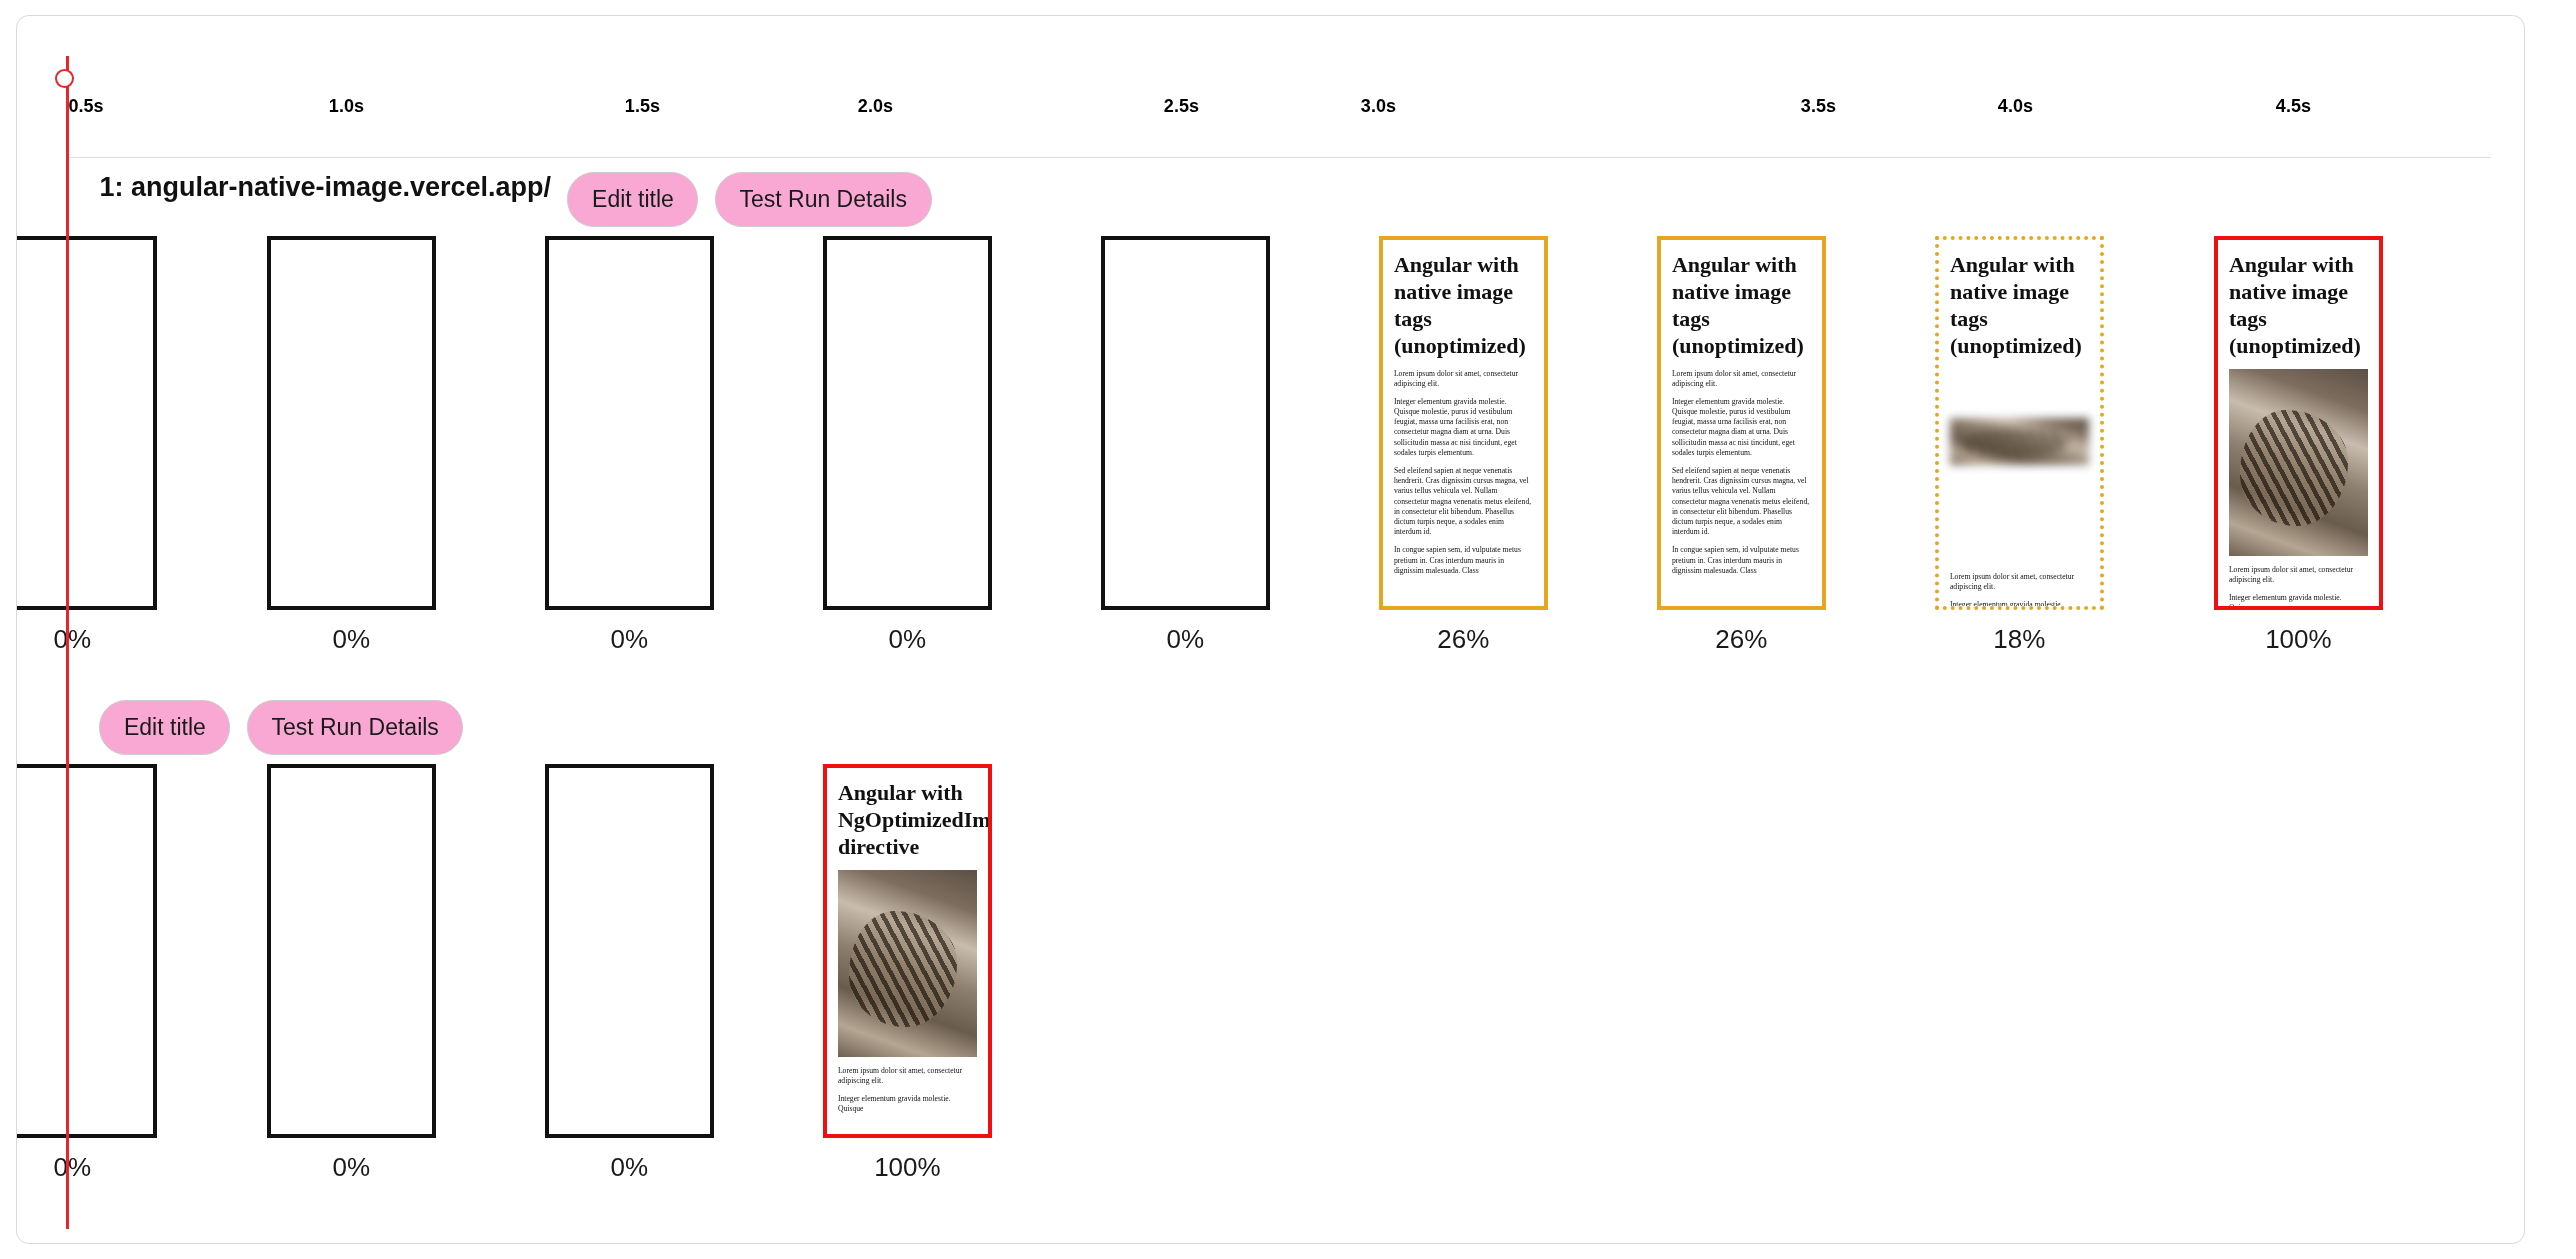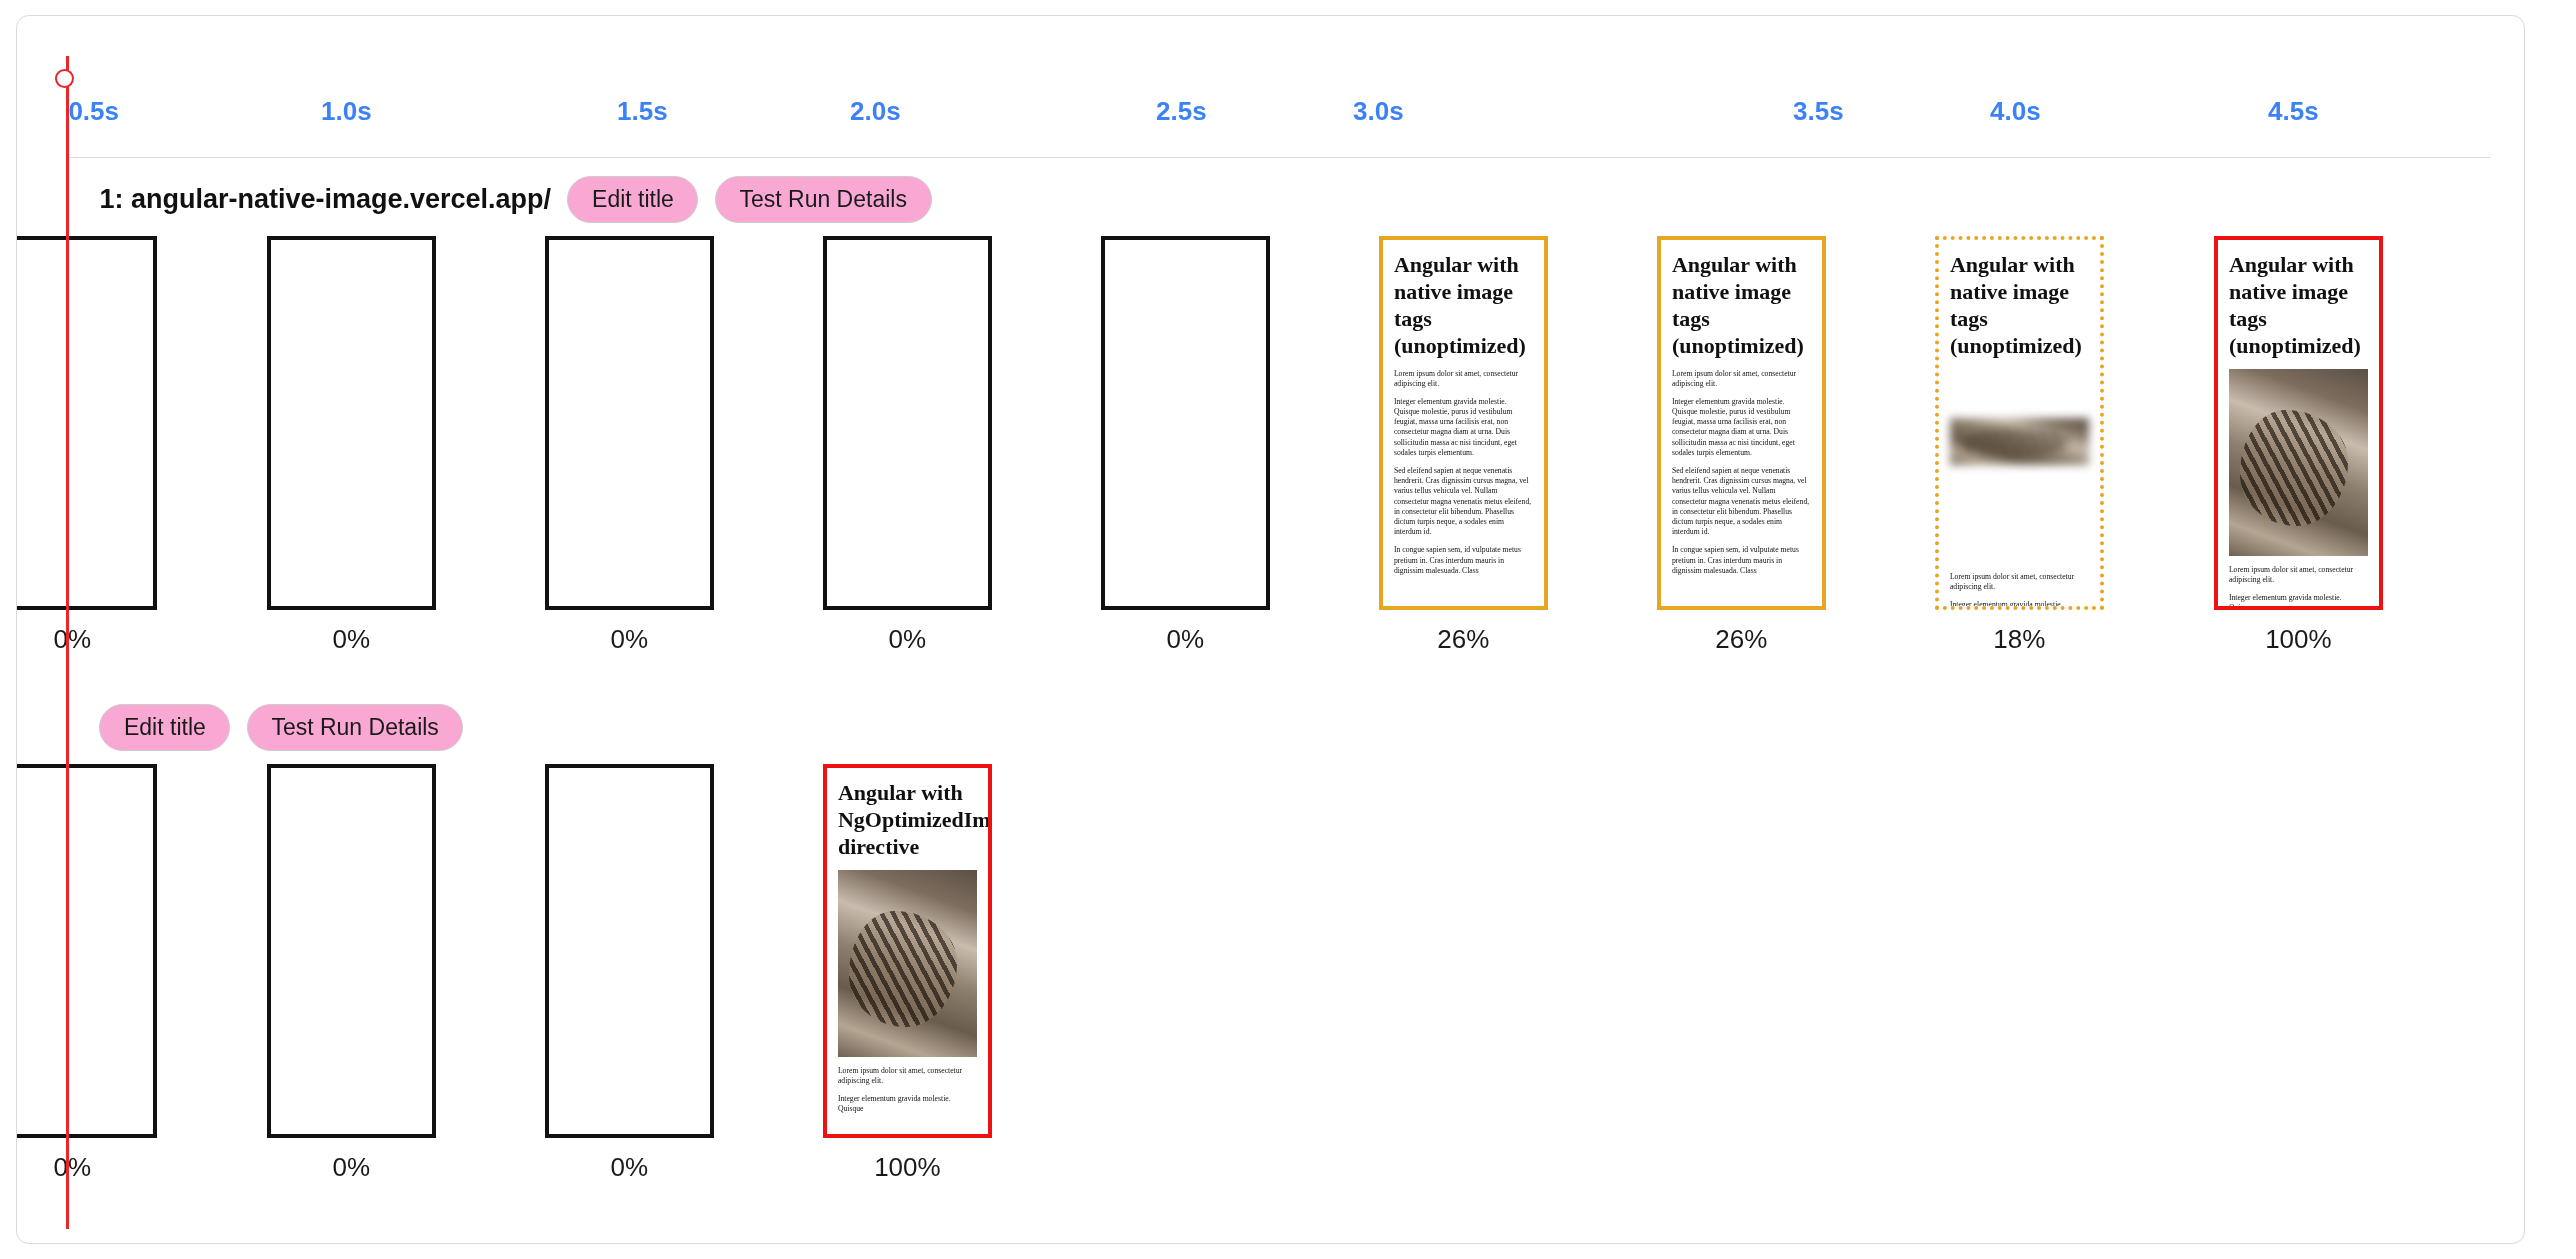--- a/index.html
+++ b/index.html
@@ -61,23 +61,23 @@
   .time-axis {
     position: absolute;
     left: 51px;
     top: 80px;
     width: 2418px;
     height: 42px;
   }
   .tick {
     position: absolute;
     top: 0;
-    font-size: 26px;
+    font-size: 18px;
     font-weight: bold;
-    color: #3b82f6;
+    color: #000000;
     white-space: nowrap;
     transform: translateX(-50%);
     text-align: center;
   }
   .tick.first {
     transform: none;
   }
 
   .axis-rule {
     position: absolute;
@@ -95,21 +95,20 @@
     width: 2505px;
   }
   .row-1 { top: 156px; }
   .row-2 { top: 684px; }
 
   .row-header {
     position: relative;
     height: 55px;
     padding-left: 82px;
     display: flex;
-    align-items: center;
     gap: 16.4px;
   }
   .row-title {
     font-size: 27px;
     font-weight: bold;
     color: #111111;
     white-space: nowrap;
   }
   .pill-btn {
     border: 1.8px solid #cccccc;

